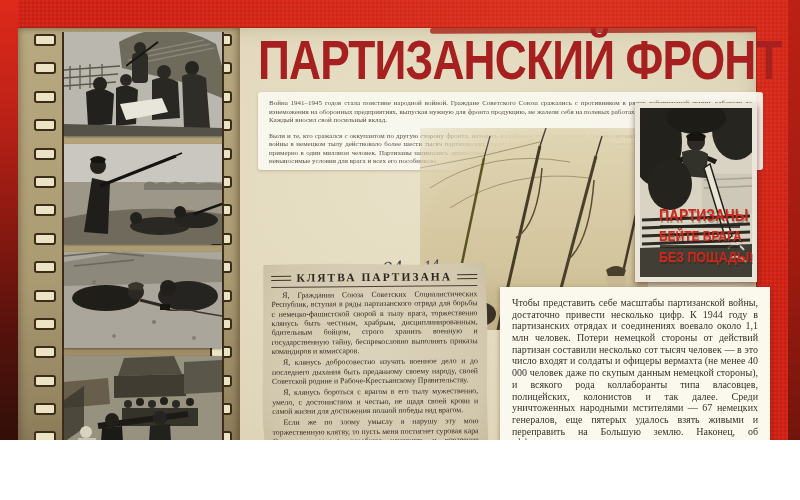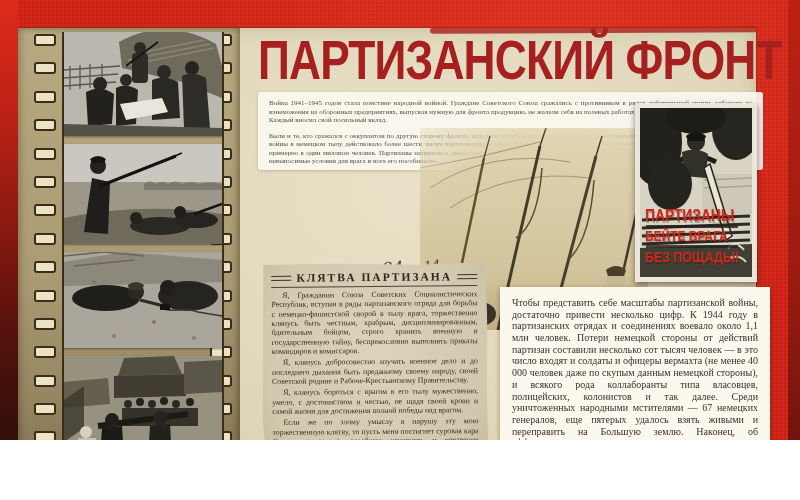--- a/index.html
+++ b/index.html
@@ -50,21 +50,21 @@
 
   
   .rifles{position:absolute;left:420px;top:128px;width:228px;height:202px;
     -webkit-mask-image:radial-gradient(115% 100% at 62% 58%, #000 52%, transparent 98%);
     mask-image:radial-gradient(115% 100% at 62% 58%, #000 52%, transparent 98%);}
 
   
   .poster{position:absolute;left:635px;top:103px;width:122px;height:179px;box-sizing:border-box;
     border:5px solid #eae6d9;background:#d8d3c3;box-shadow:0 3px 6px rgba(40,10,5,.5);}
   .poster svg{position:absolute;left:0;top:0;}
-  .poster-text{position:absolute;left:0;bottom:12px;width:100%;text-align:left;padding-left:5px;box-sizing:border-box;}
+  .poster-text{position:absolute;left:0;bottom:12px;width:100%;text-align:left;padding-left:19px;box-sizing:border-box;}
   .poster-line{font-family:"Liberation Sans",sans-serif;font-weight:bold;color:#d0271a;
     transform:scale(.92,1.1);transform-origin:0 50%;white-space:nowrap;text-shadow:1px 1px 0 rgba(40,20,10,.3);}
   .pl1{font-size:15px;line-height:16px;} .pl2{font-size:13px;line-height:14px;} .pl3{font-size:13.5px;line-height:15px;}
   .micro{width:86%;height:3px;background:rgba(35,32,26,.8);margin:1px 0 2px 1px;}
 
   
   .oath{position:absolute;left:262px;top:263px;width:226px;height:215px;box-sizing:border-box;
     background:radial-gradient(ellipse at 50% 40%, #dcd3bc 0%, #d2c8ae 70%, #c2b698 100%);
     padding:6px 10px 4px 10px;transform:rotate(-.5deg);
     clip-path:polygon(1% .5%,30% 0%,70% 1%,99% 0%,100% 30%,99.4% 60%,100% 98%,70% 100%,35% 99%,2% 100%,0% 70%,.6% 35%);

